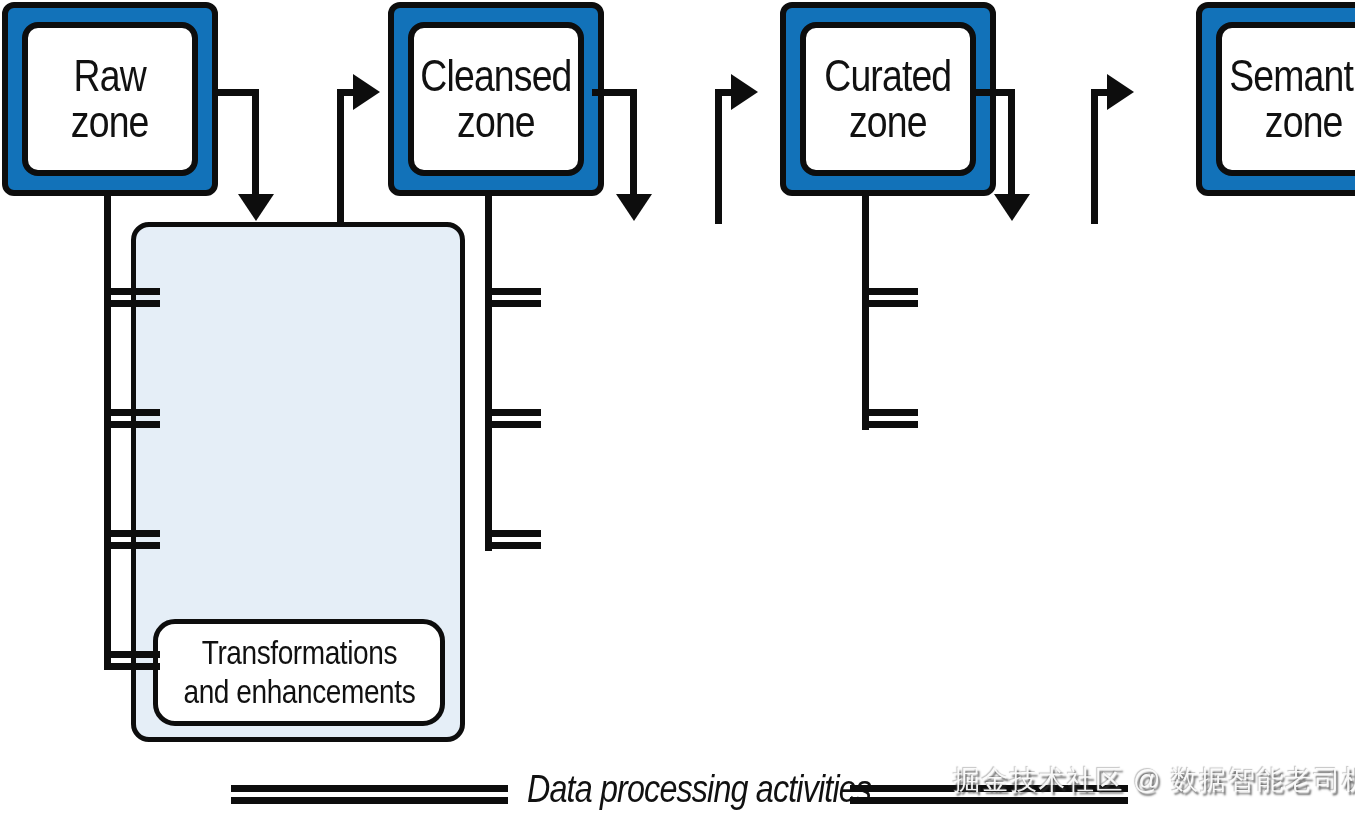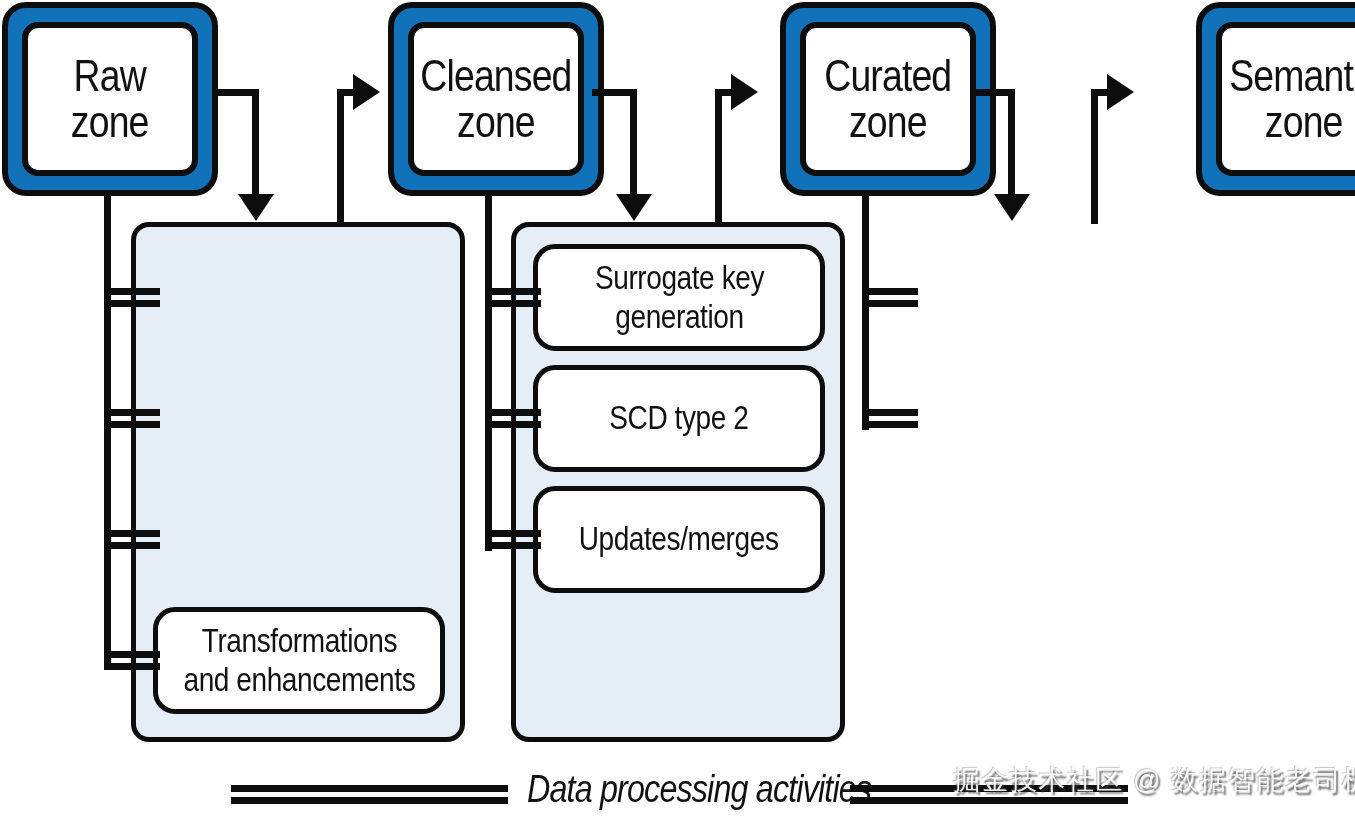--- a/index.html
+++ b/index.html
@@ -1,21 +1,21 @@
 <!DOCTYPE html>
 <html><head>
 <meta charset="utf-8">
 <style>
   html,body{margin:0;padding:0;background:#fff;}
   .canvas{position:relative;width:1355px;height:817px;background:#ffffff;overflow:hidden;
           font-family:"Liberation Sans", sans-serif;color:#111;}
 
   
   .zone{position:absolute;top:2px;width:216px;height:194px;background:#1272b9;
-        border:6px solid #0d0d0d;border-radius:24px;box-sizing:border-box;}
+        border:6px solid #0d0d0d;border-radius:12px;box-sizing:border-box;}
   .zone-inner{position:absolute;left:14px;top:14px;right:14px;bottom:14px;background:#fff;
         border:6px solid #0d0d0d;border-radius:16px;display:flex;align-items:center;justify-content:center;}
   .zone-label{font-size:44px;line-height:1.05;text-align:center;white-space:pre-line;
         transform:scaleX(0.85);letter-spacing:-1px;}
 
   
   .panel{position:absolute;top:222px;width:334px;height:520px;background:#e5eef7;
         border:5px solid #0d0d0d;border-radius:18px;box-sizing:border-box;}
   .activity{position:absolute;left:17px;width:292px;height:107px;background:#fff;
         border:5px solid #0d0d0d;border-radius:22px;box-sizing:border-box;
@@ -93,38 +93,26 @@
 
   <div class="bar" style="left:1091px;top:96px;width:7px;height:128px"></div>
   <div class="bar" style="left:1091px;top:89px;width:18px;height:7px"></div>
   <div class="tri-right" style="left:1107px;top:74px"></div>
 
   <div class="bar" style="left:104px;top:190px;width:7px;height:480px"></div>
   <div class="bar" style="left:485px;top:190px;width:7px;height:361px"></div>
   <div class="bar" style="left:862px;top:190px;width:7px;height:240px"></div>
 
   <div class="panel" style="left:131px">
-    <div class="activity" style="top:380px">
+    <div class="activity" style="top:392px">
       <div class="activity-label">Transformations
 and enhancements</div>
     </div>
   </div>
 
-  <div class="panel" style="left:511px">
-    <div class="activity" style="top:17px">
-      <div class="activity-label">Surrogate key
-generation</div>
-    </div>
-    <div class="activity" style="top:138px">
-      <div class="activity-label">SCD type 2</div>
-    </div>
-    <div class="activity" style="top:259px">
-      <div class="activity-label">Updates/merges</div>
-    </div>
-  </div>
 
 
   <div class="branch" style="left:104px;top:288px"></div>
   <div class="branch" style="left:104px;top:409px"></div>
   <div class="branch" style="left:104px;top:530px"></div>
   <div class="branch" style="left:104px;top:651px"></div>
 
   <div class="branch" style="left:485px;top:288px"></div>
   <div class="branch" style="left:485px;top:409px"></div>
   <div class="branch" style="left:485px;top:530px"></div>

